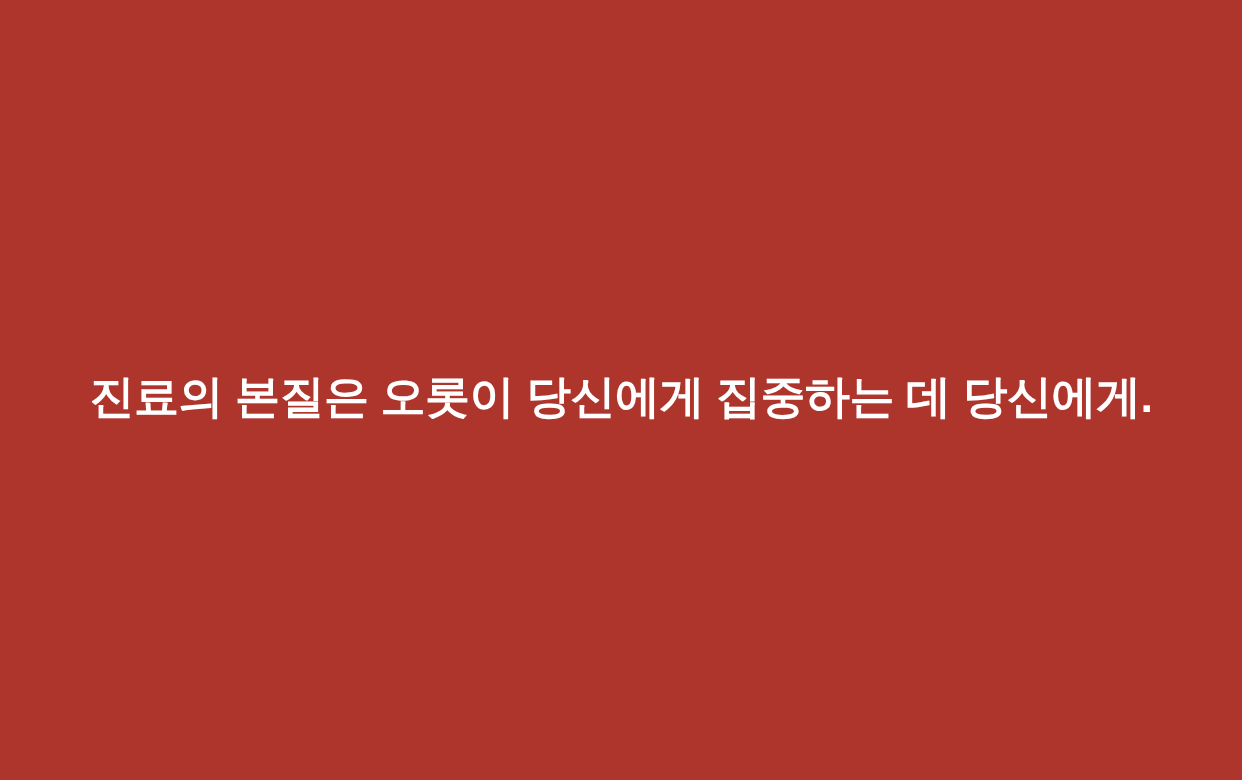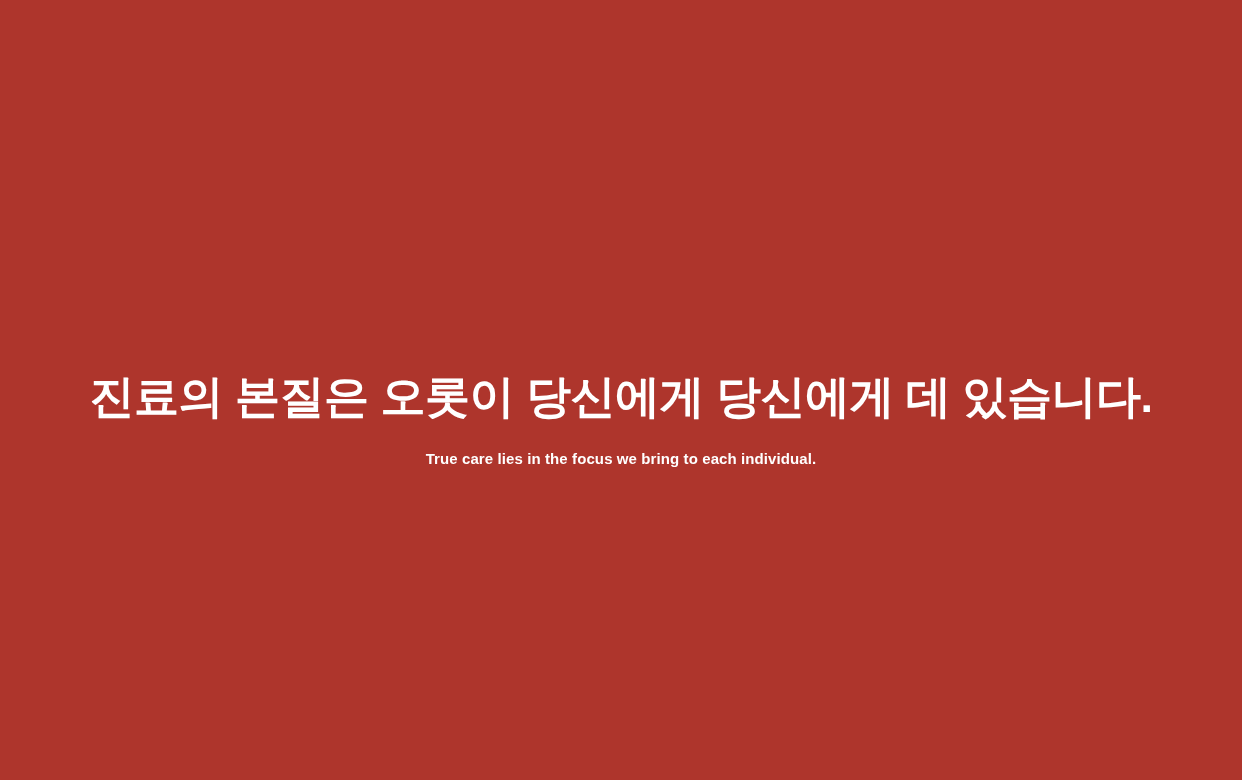--- a/index.html
+++ b/index.html
@@ -64,19 +64,18 @@
     white-space: nowrap;
   }
 </style>
 </head>
 <body>
 
 <div class="slide" style="background: rgb(174, 53, 44);">
 
   <div class="content-block">
 
-    <h1 class="headline" style="color: rgb(255, 255, 255);">진료의 본질은 오롯이 당신에게 당신에게 데 있습니다.</h1>
+    <h1 class="headline" style="color: rgb(255, 255, 255);">진료의 본질은 오롯이 당신에게 집중하는 데 당신에게.</h1>
 
-    <p class="subtitle" style="color: rgb(255, 255, 255);">True care lies in the focus we bring to each individual.</p>
 
   </div>
 
 </div>
 
 </body></html>

